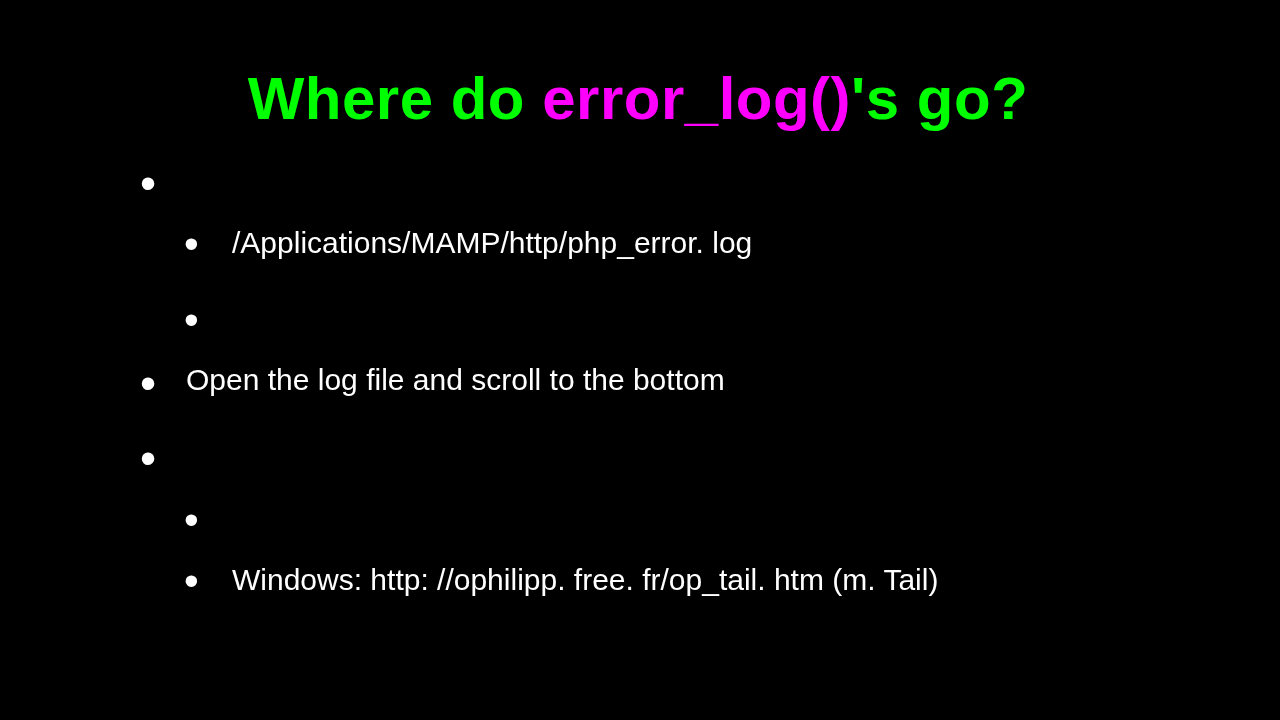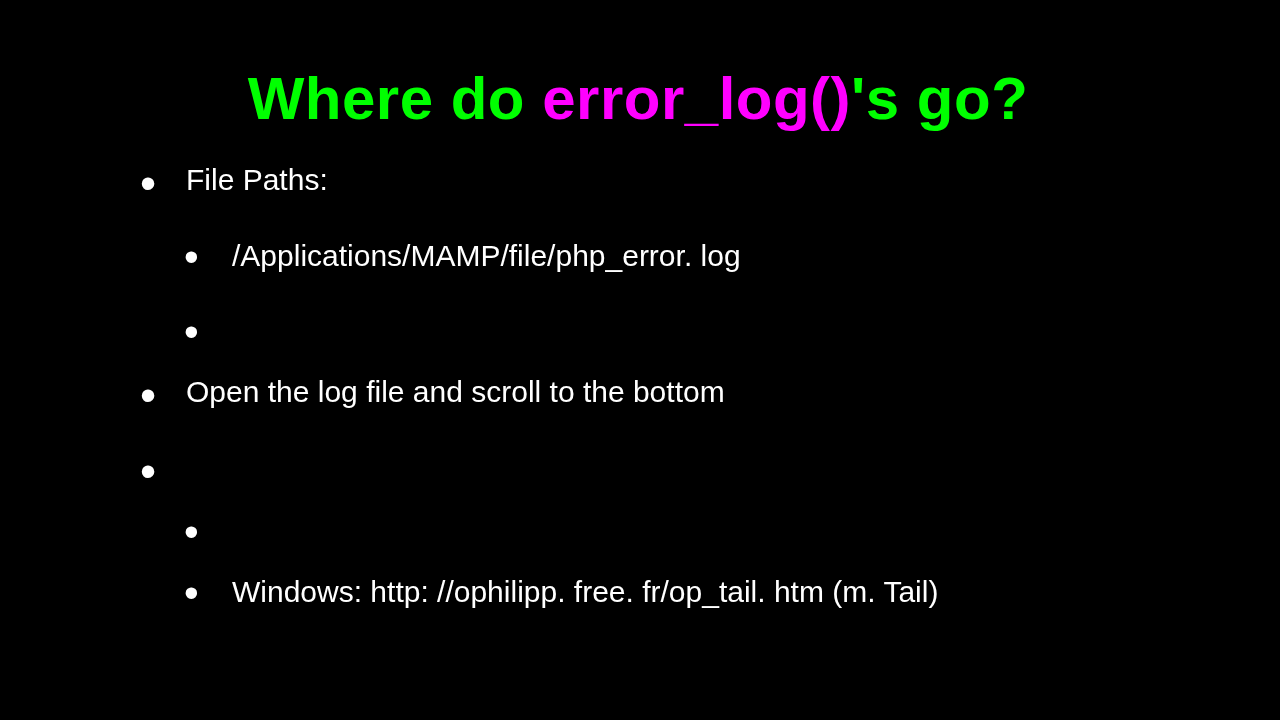--- a/index.html
+++ b/index.html
@@ -61,26 +61,25 @@
 <div class="slide">
 
   <h1 class="title">
     <span class="g">Where do </span><span class="m">error_log()</span><span class="g">'s go?</span>
   </h1>
 
   <div class="bullets">
 
     <div class="row lvl1">
       <span class="bull">•</span>
-      <span class="txt">File Paths:</span>
     </div>
 
     <div class="row lvl2">
       <span class="bull">•</span>
-      <span class="txt">/Applications/MAMP/file/php_error. log</span>
+      <span class="txt">/Applications/MAMP/http/php_error. log</span>
     </div>
 
     <div class="row lvl2">
       <span class="bull">•</span>
     </div>
 
     <div class="row lvl1">
       <span class="bull">•</span>
       <span class="txt">Open the log file and scroll to the bottom</span>
     </div>

